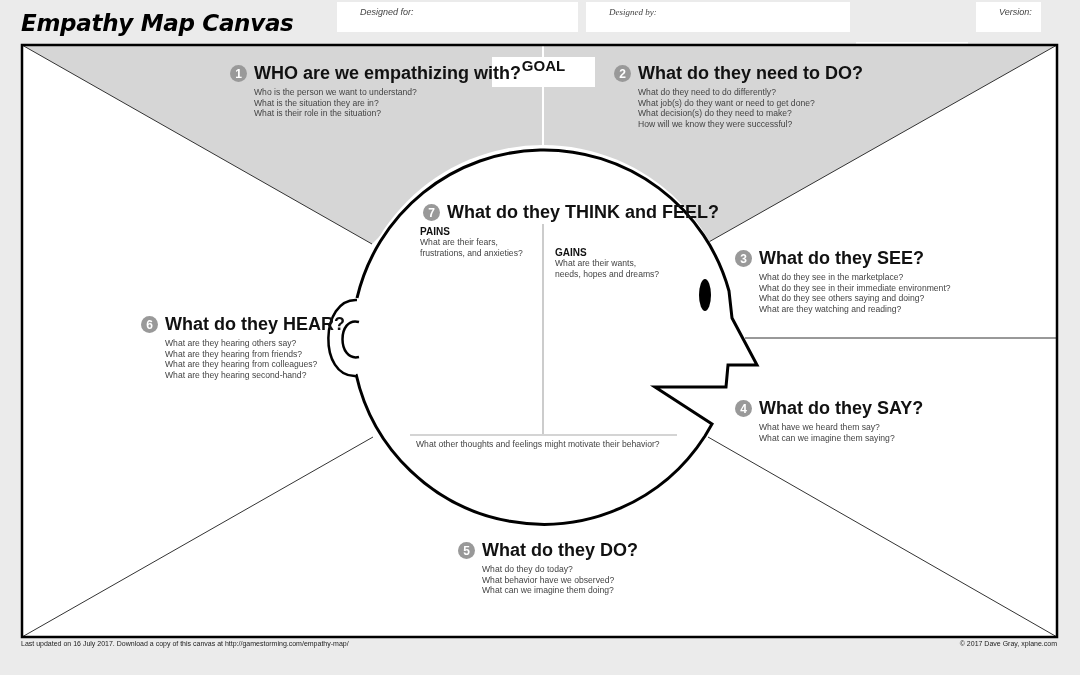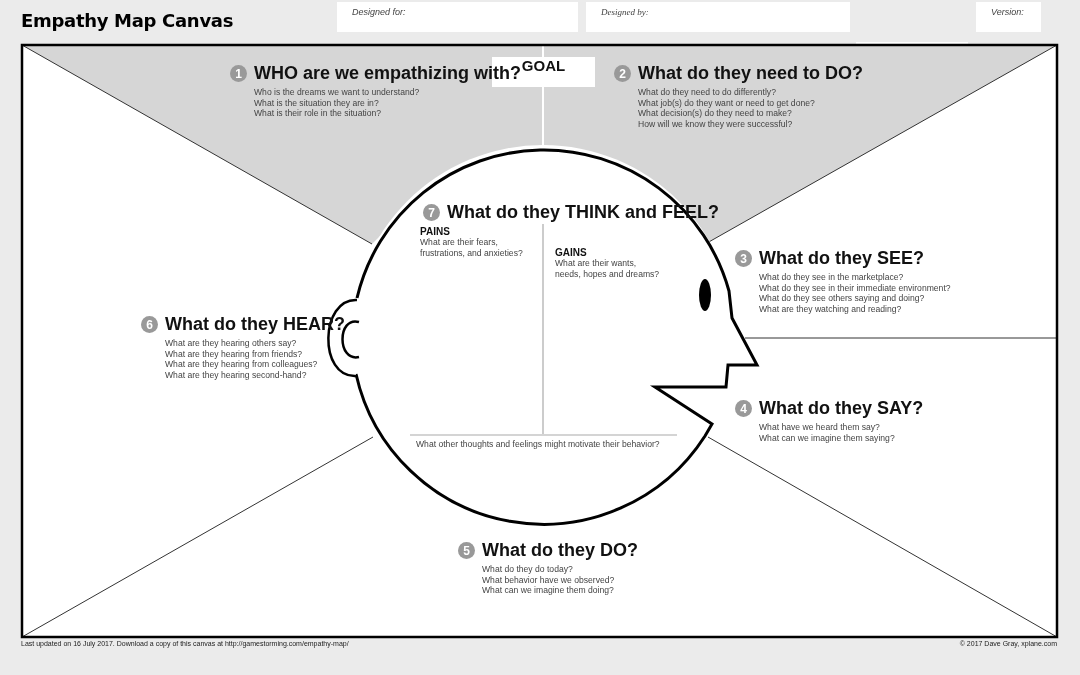--- a/index.html
+++ b/index.html
@@ -5,26 +5,26 @@
   html, body { margin: 0; padding: 0; }
   body {
     width: 1080px; height: 675px; position: relative; overflow: hidden;
     background: #ebebeb;
     font-family: "Liberation Sans", "DejaVu Sans", sans-serif;
     color: #111;
   }
   .title {
     position: absolute; left: 21px; top: 10px;
     font-family: "DejaVu Sans", sans-serif; font-weight: bold;
-    font-size: 18px; letter-spacing: -0.3px; color: #000;
+    font-size: 23px; letter-spacing: -0.3px; color: #000; font-style: italic;
   }
   .meta-box {
     position: absolute; top: 2px; height: 30px; background: #fff;
     font-size: 9px; font-style: italic; color: #444;
-    box-sizing: border-box; padding: 5px 15px;
+    box-sizing: border-box; padding: 5px 23px;
   }
   .canvas-svg { position: absolute; left: 0; top: 0; }
   .section { position: absolute; }
   .sec-head { display: flex; align-items: center; white-space: nowrap; }
   .badge {
     width: 17px; height: 17px; border-radius: 50%; background: #999;
     color: #fff; font-weight: bold; font-size: 12px;
     display: flex; align-items: center; justify-content: center;
     margin-right: 7px; flex: none;
   }
@@ -100,21 +100,21 @@
 <div class="goal">
     <span>GOAL</span>
   </div>
 
 <div class="section" style="left:230px; top:63px;">
   <div class="sec-head">
     <div class="badge">1</div>
     <div class="sec-title">WHO are we empathizing with?</div>
   </div>
   <div class="sec-lines">
-    <div>Who is the dreams we want to understand?</div>
+    <div>Who is the person we want to understand?</div>
     <div>What is the situation they are in?</div>
     <div>What is their role in the situation?</div>
   </div>
 </div>
 
 <div class="section" style="left:614px; top:63px;">
   <div class="sec-head">
     <div class="badge">2</div>
     <div class="sec-title">What do they need to DO?</div>
   </div>

